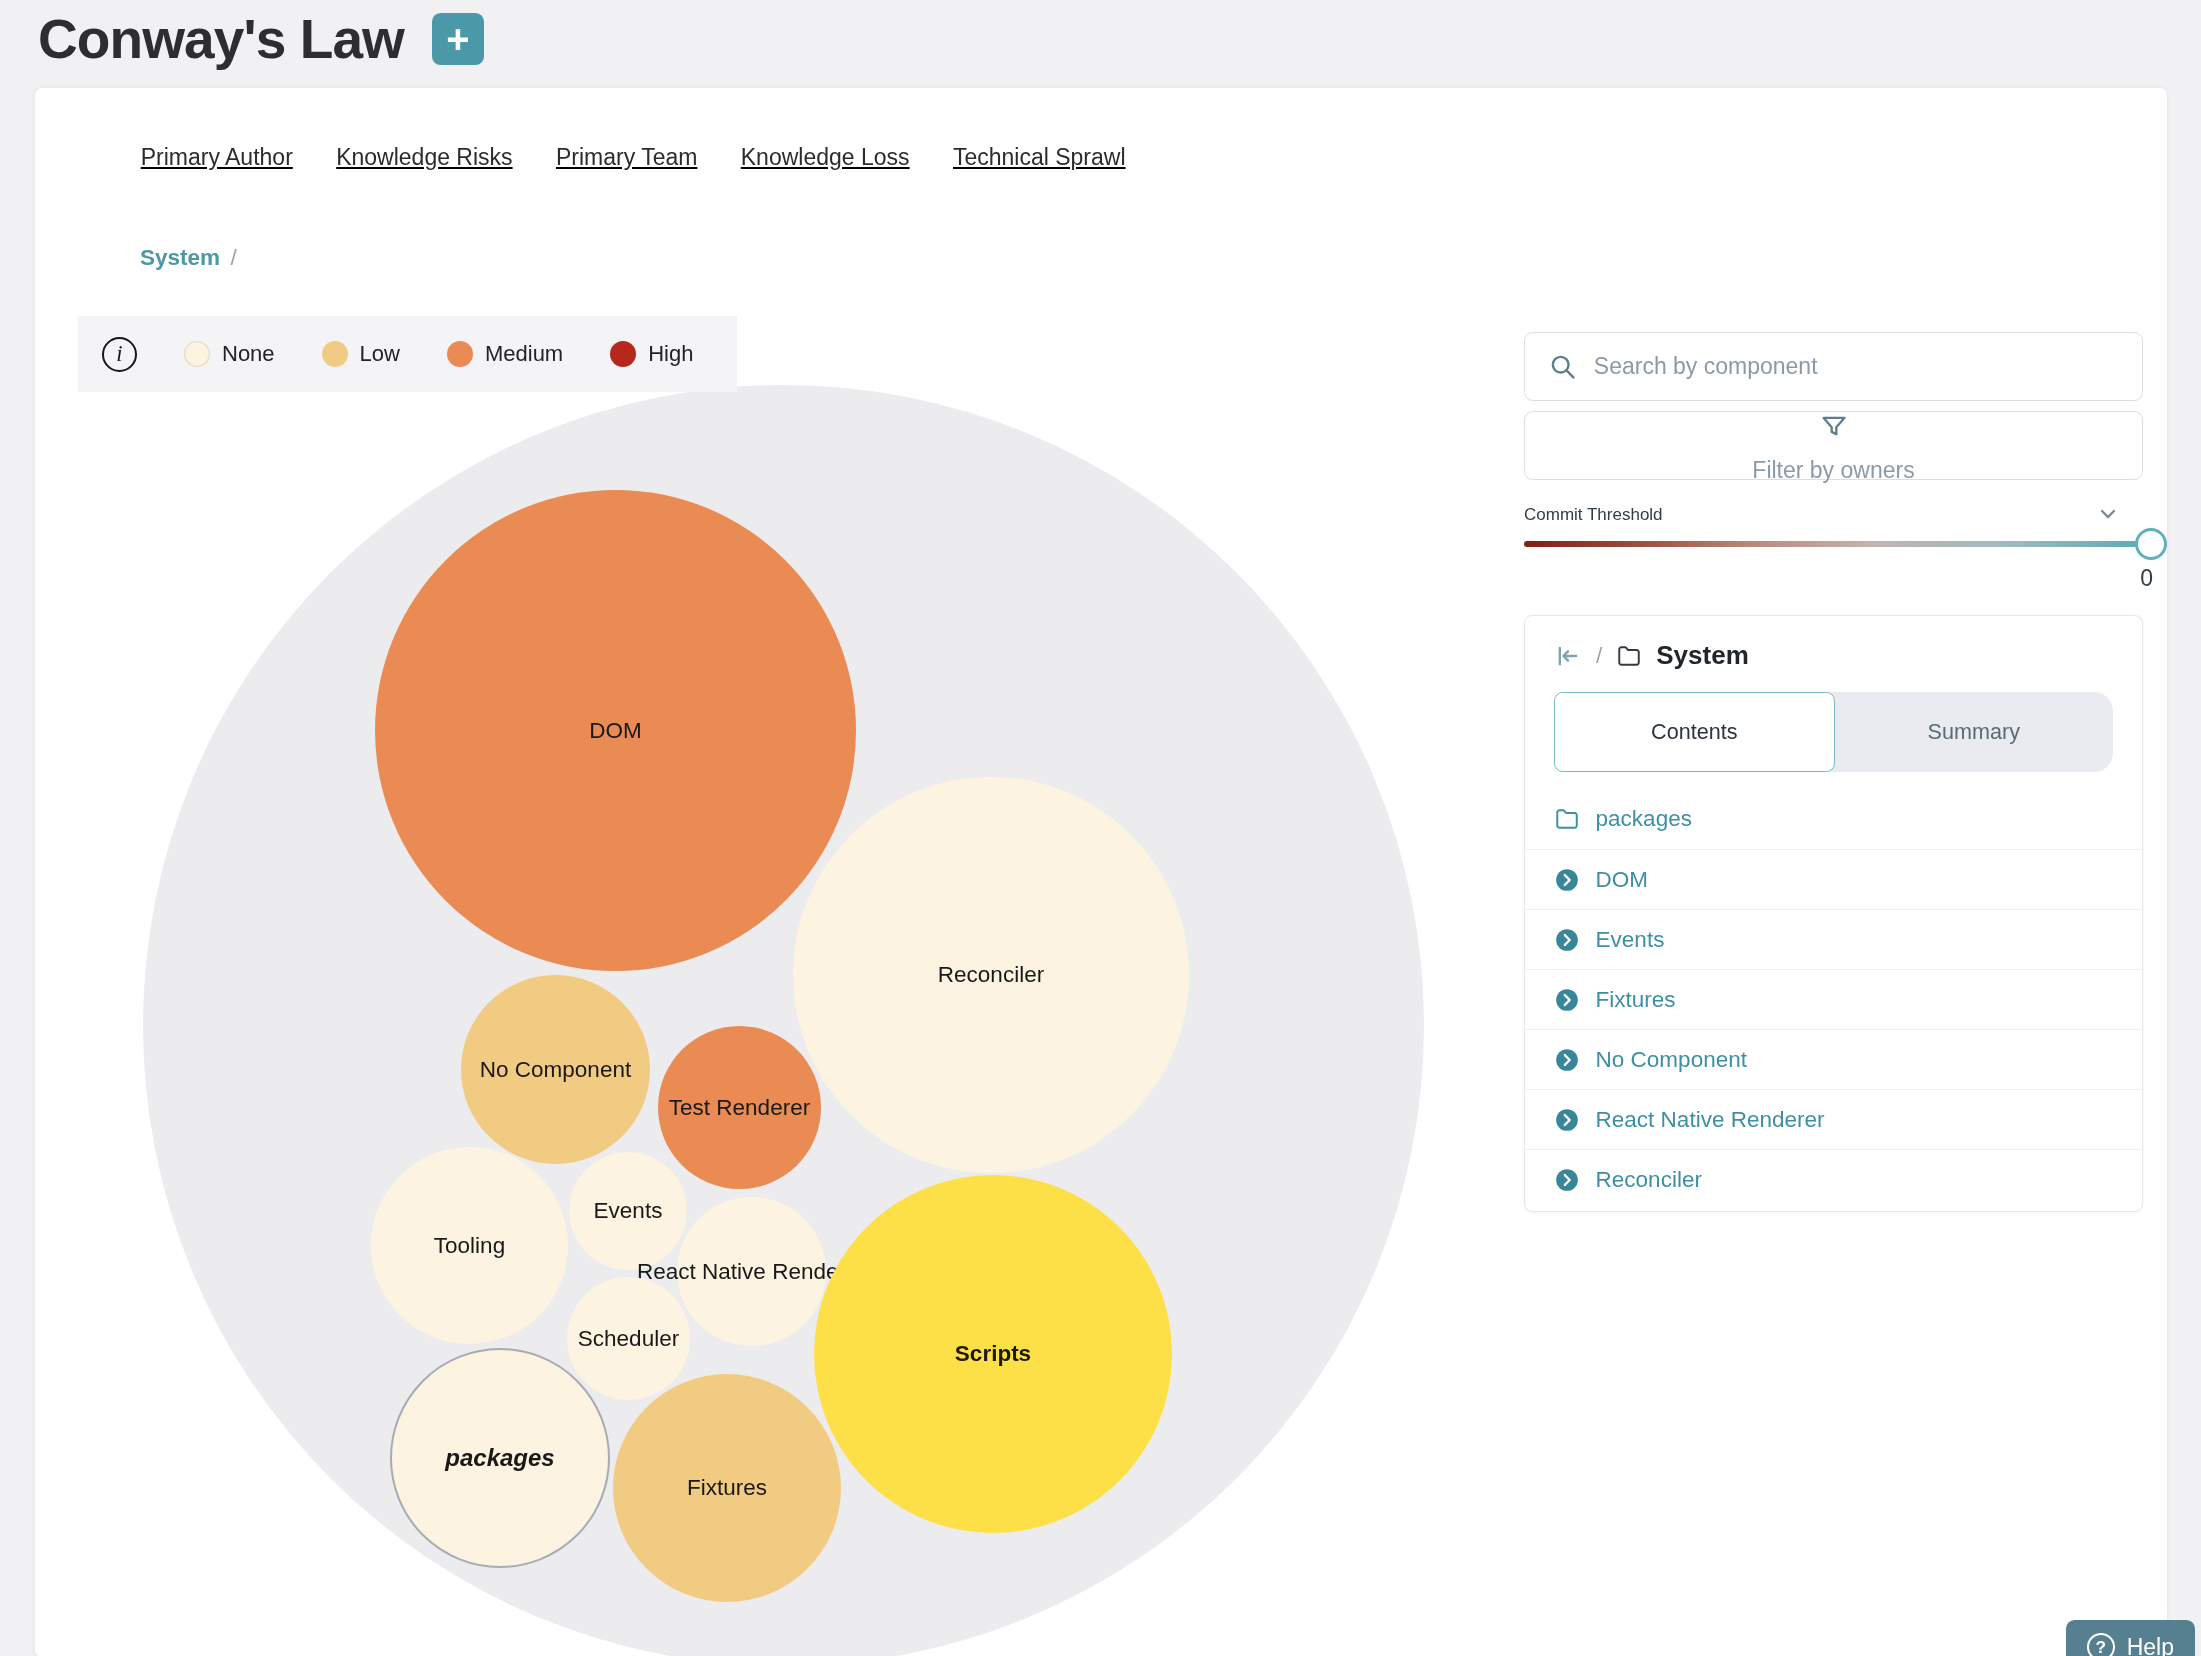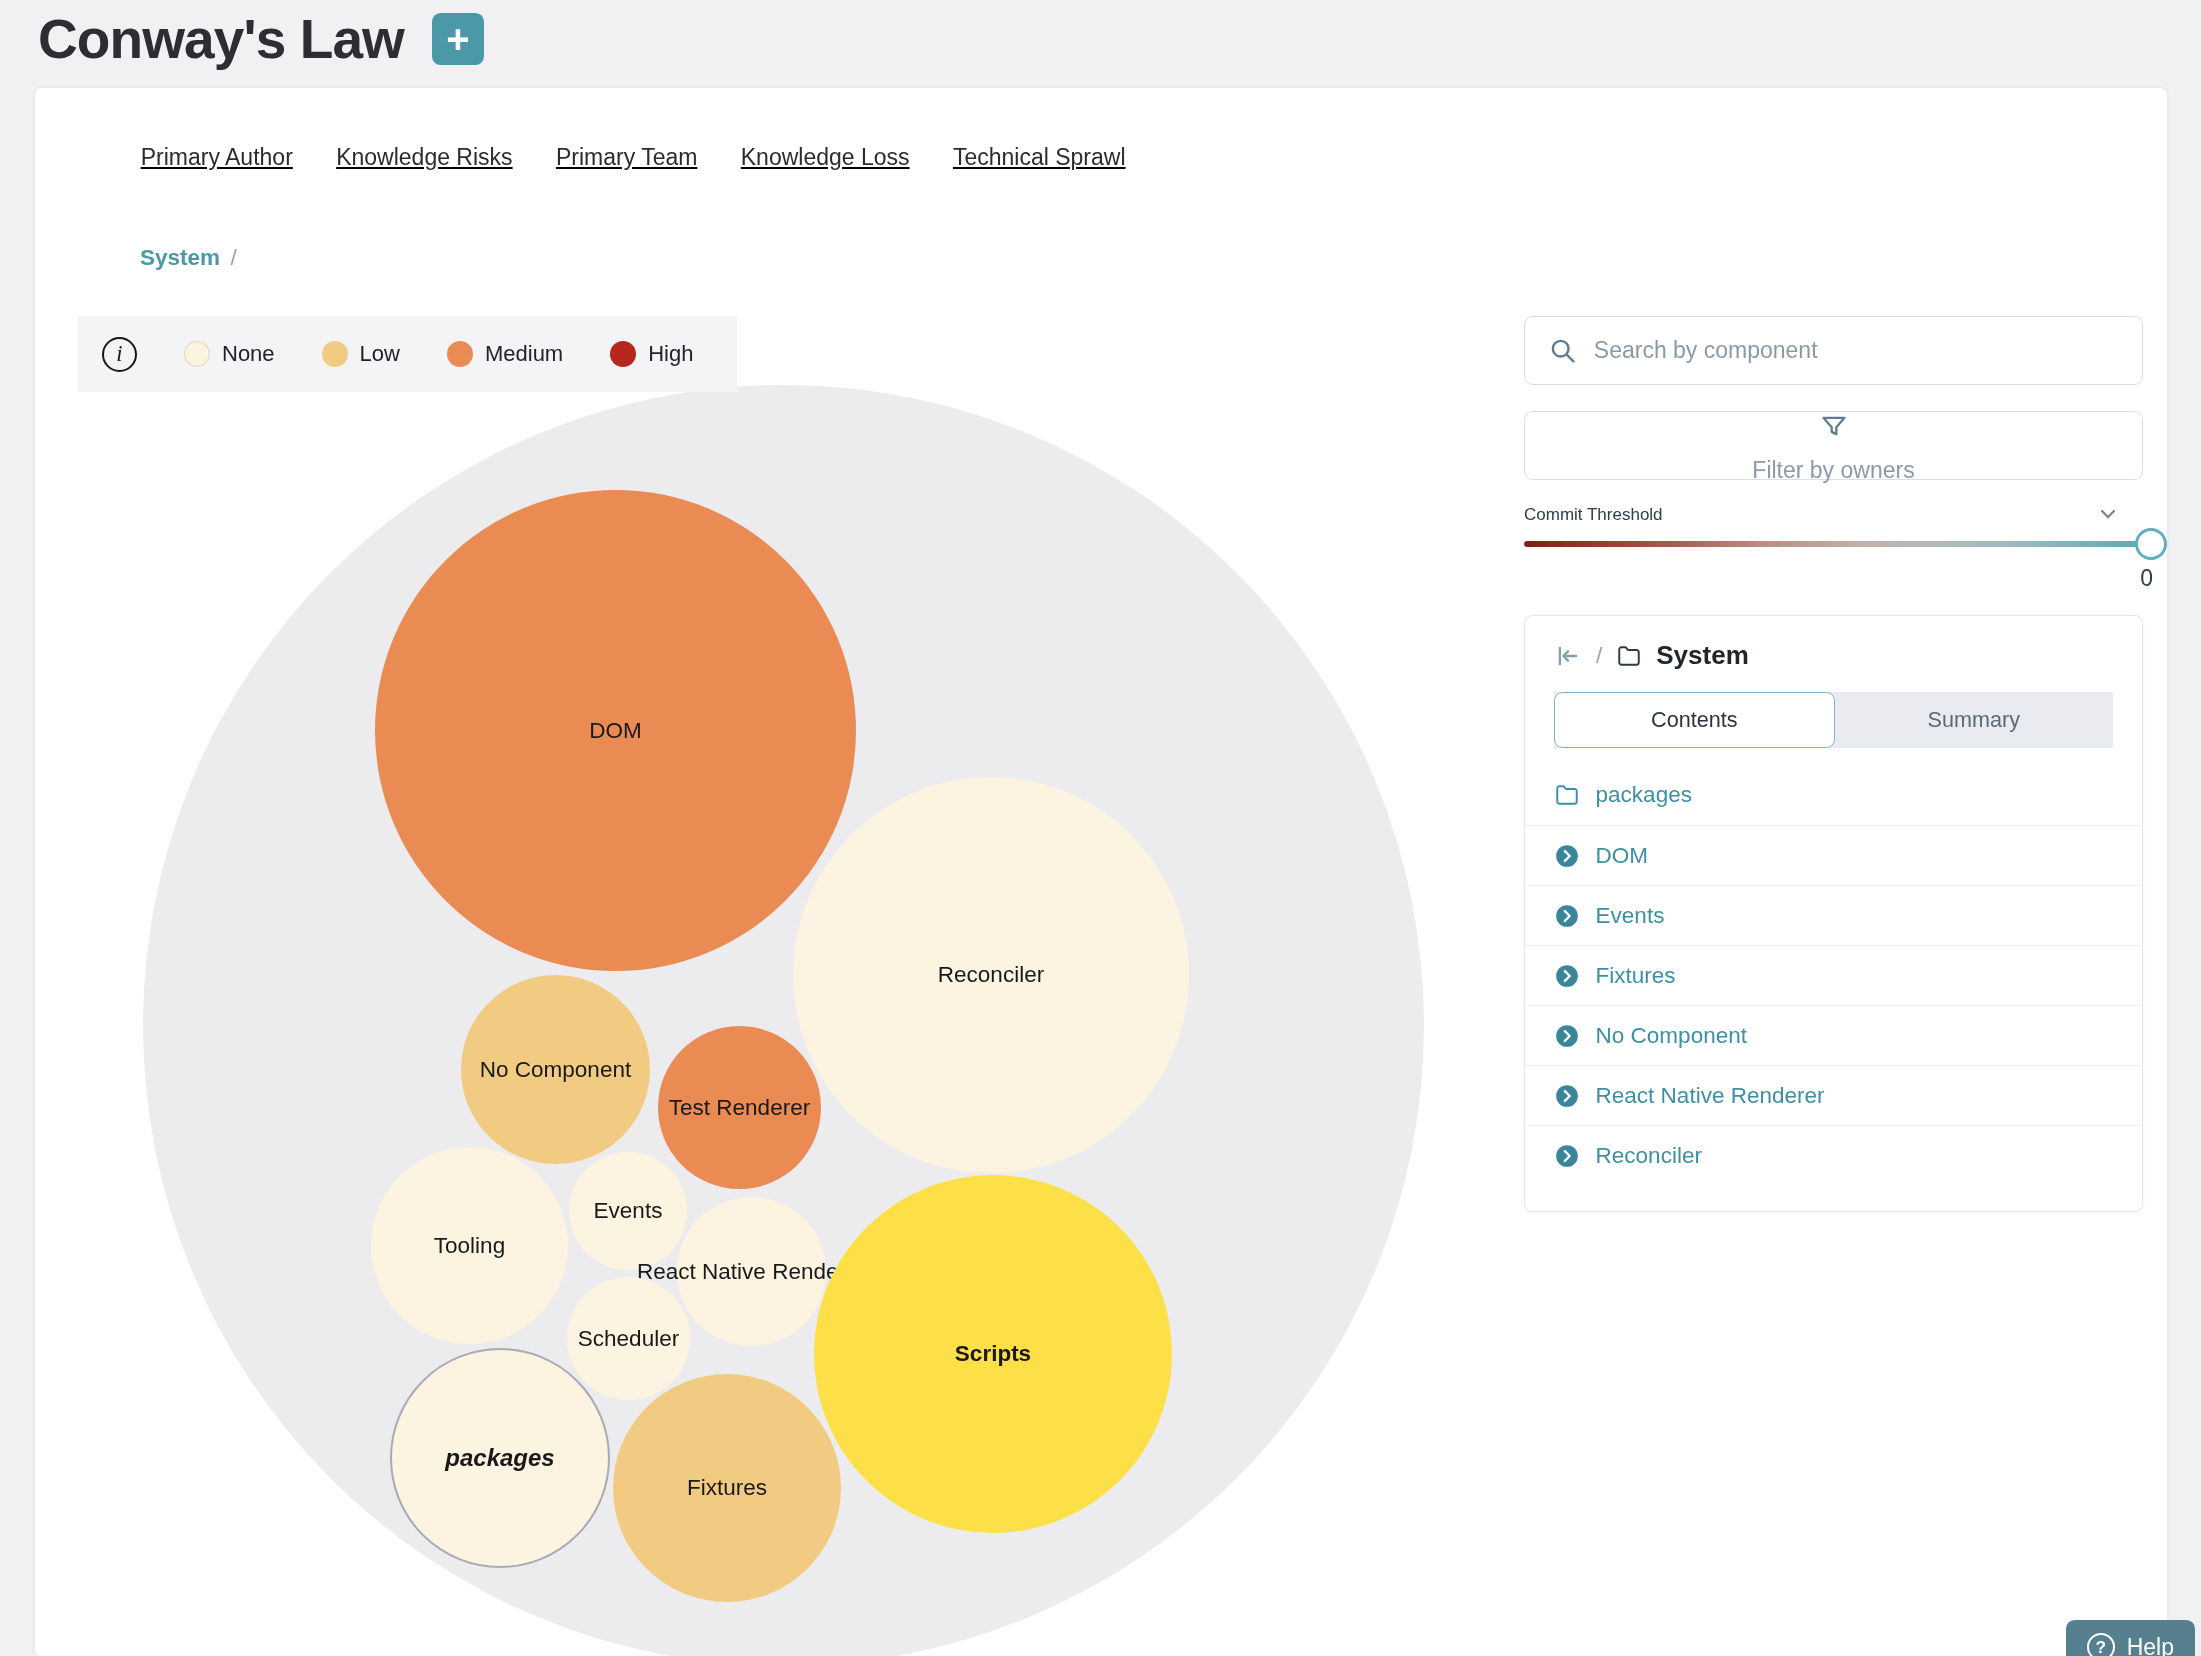--- a/index.html
+++ b/index.html
@@ -36,21 +36,21 @@
   .info-icon { width:35px; height:35px; min-width:35px; border:2.2px solid #17171a; border-radius:50%;
                display:flex; align-items:center; justify-content:center; cursor:pointer;
                font-family:"Liberation Serif", serif; font-style:italic; font-size:22.5px; color:#17171a; }
   .legend-item { display:flex; align-items:center; gap:12px; }
   .legend-item .swatch { width:26px; height:26px; border-radius:50%; }
   .legend-item .ltext { font-size:22px; color:#222228; }
 
   .side-box { position:absolute; left:1489px; width:619px; height:69px; background:#fff;
               border:1.7px solid #dadee4; border-radius:8.6px; display:flex; align-items:center;
               padding:0 22.5px; gap:17.3px; z-index:6; }
-  .search-box { top:228px; }
+  .search-box { top:244px; }
   .filter-box { top:323px; cursor:pointer;flex-direction:column; }
   .search-box input { border:none; outline:none; font-size:23px; color:#33424e; width:100%;
                       background:transparent; font-family:"Liberation Sans", sans-serif; cursor:text; }
   .search-box input::placeholder { color:#8a9aa8; }
   .filter-label { font-size:23px; color:#8a9aa8; }
   .filter-box .chev { margin-left:auto; }
 
   .threshold-label { position:absolute; left:1489px; top:417px; font-size:17px; color:#2f3d49; z-index:6; }
   .slider-track { position:absolute; left:1489px; top:453px; width:626px; height:6px; border-radius:3.5px; z-index:6;
                   background:linear-gradient(90deg,#7e1f12 0%,#9c4d3c 18%,#bb8d80 38%,#c2b3ae 55%,#a3bcc0 75%,#5da8b6 100%);
@@ -59,21 +59,21 @@
                    border:3.5px solid #5fb0be; border-radius:50%; cursor:grab; z-index:7; }
   .slider-value { position:absolute; left:2068px; top:477px; width:50px; text-align:right;
                   font-size:23px; color:#2f3d49; z-index:6; }
 
   .panel { position:absolute; left:1489px; top:527px; width:619px; height:597px; background:#fff;
            border:1.7px solid #e3e6eb; border-radius:8.6px; box-shadow:0 0.9px 3.5px rgba(0,0,0,0.05);
            overflow:hidden; z-index:6; }
   .panel-header { display:flex; align-items:center; gap:14px; padding:24px 29px 0; }
   .panel-header .sep { font-size:22.5px; color:#9aa5ad; }
   .panel-title { font-size:26px; font-weight:700; color:#21262c; }
-  .panel-tabs { margin:21px 29px 0; height:56px; background:#e9ebf1; border-radius:0; display:flex; }
+  .panel-tabs { margin:21px 29px 0; height:80px; background:#e9ebf1; border-radius:19px; display:flex; }
   .ptab { flex:1; display:flex; align-items:center; justify-content:center; font-size:21.6px;
           color:#5b6a78; cursor:pointer; border-radius:8.6px; }
   .ptab.active { background:#fff; border:1.7px solid #7ab7c3; color:#2b3540; }
   .plist { margin-top:17.3px; }
   .plist-row { display:flex; align-items:center; gap:15.6px; height:60px; padding:0 29px; cursor:pointer; }
   .plist-row + .plist-row { border-top:1.3px solid #edeff3; }
   .plist-row .plabel { font-size:22.5px; color:#3d90a4; }
 
   .help-btn { position:absolute; right:7px; top:1620px; height:54px; background:#56808f; color:#fff;
               border-radius:8.6px; display:flex; align-items:center; gap:12px; padding:0 21px;

